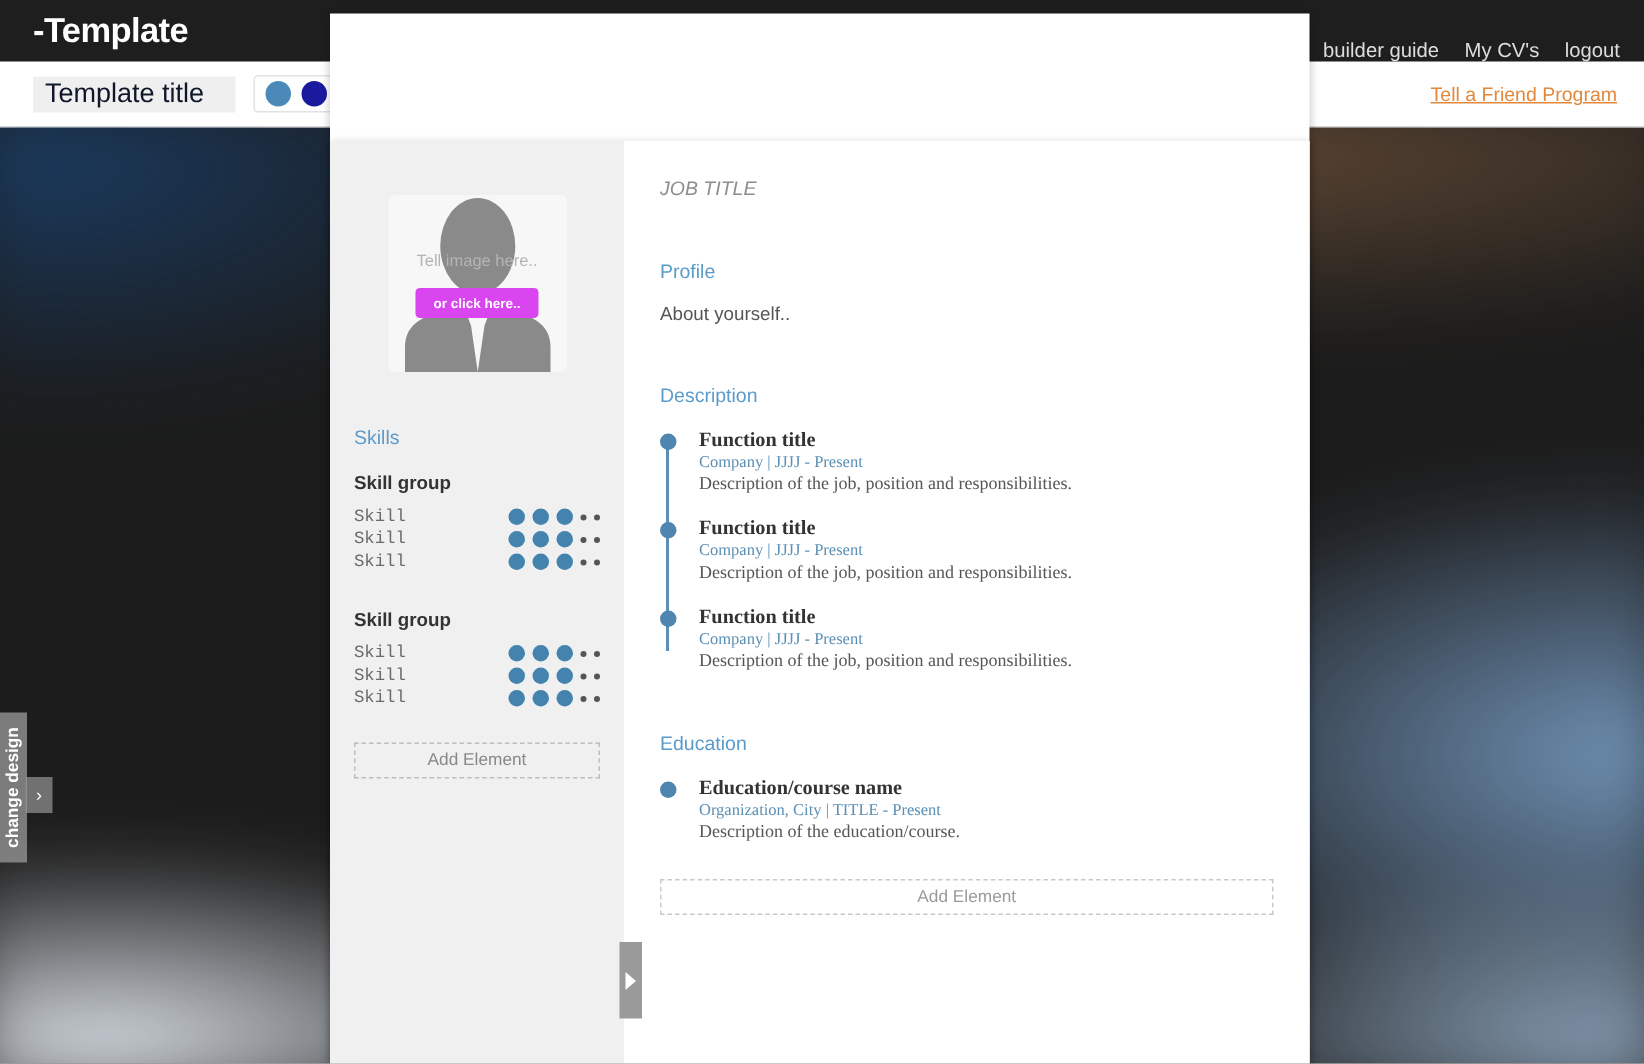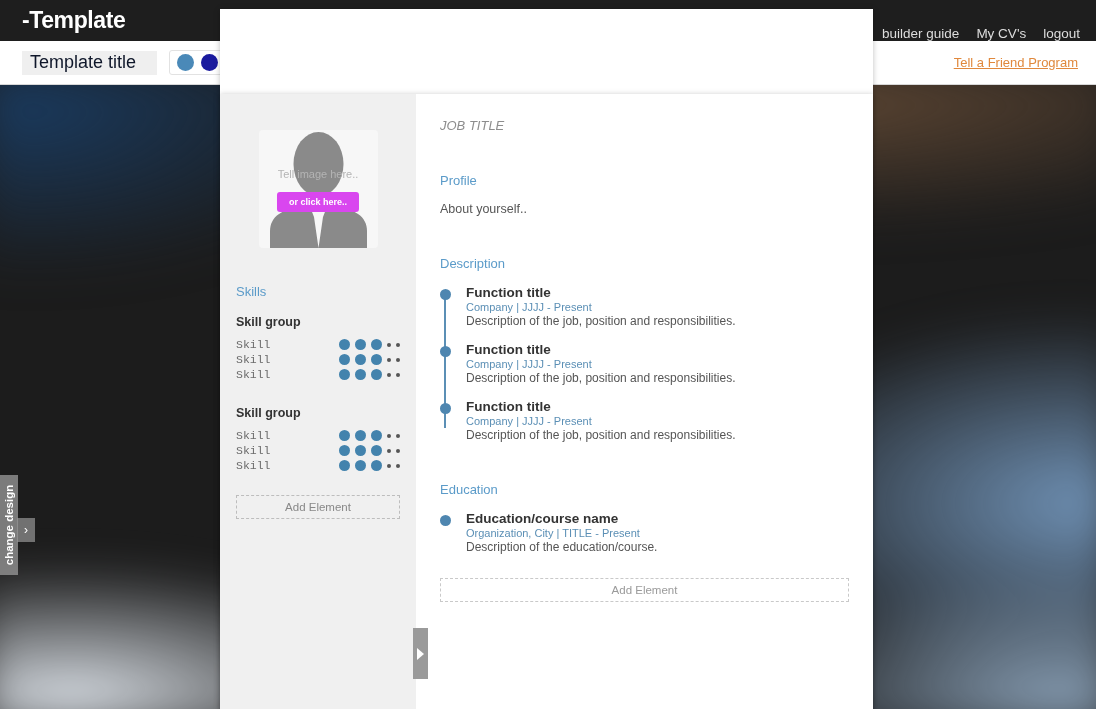--- a/index.html
+++ b/index.html
@@ -151,21 +151,21 @@
     letter-spacing: 0.5px;
   }
   .cv-job {
     font-size: 13px; font-style: italic; color: #8d8d8d; margin-top: 2px;
   }
   .sec-head {
     color: #5b9bc9; font-size: 13px; margin-top: 40px; margin-bottom: 14px;
   }
   .body-text { font-size: 12.5px; color: #555; }
 
-  .timeline { position: relative; padding-left: 26px; }
+  .timeline { position: relative; padding-left: 26px; font-family: Liberation Serif, serif; }
   .tl-line {
     position: absolute; left: 4px; top: 6px; bottom: 14px;
     width: 2px; background: #5b8fb5;
   }
   .tl-item { position: relative; margin-bottom: 14px; }
   .tl-bullet {
     position: absolute; left: -26px; top: 4px;
     width: 11px; height: 11px; border-radius: 50%; background: #4e86b0;
   }
   .tl-title { font-size: 13.5px; font-weight: bold; color: #333; }

